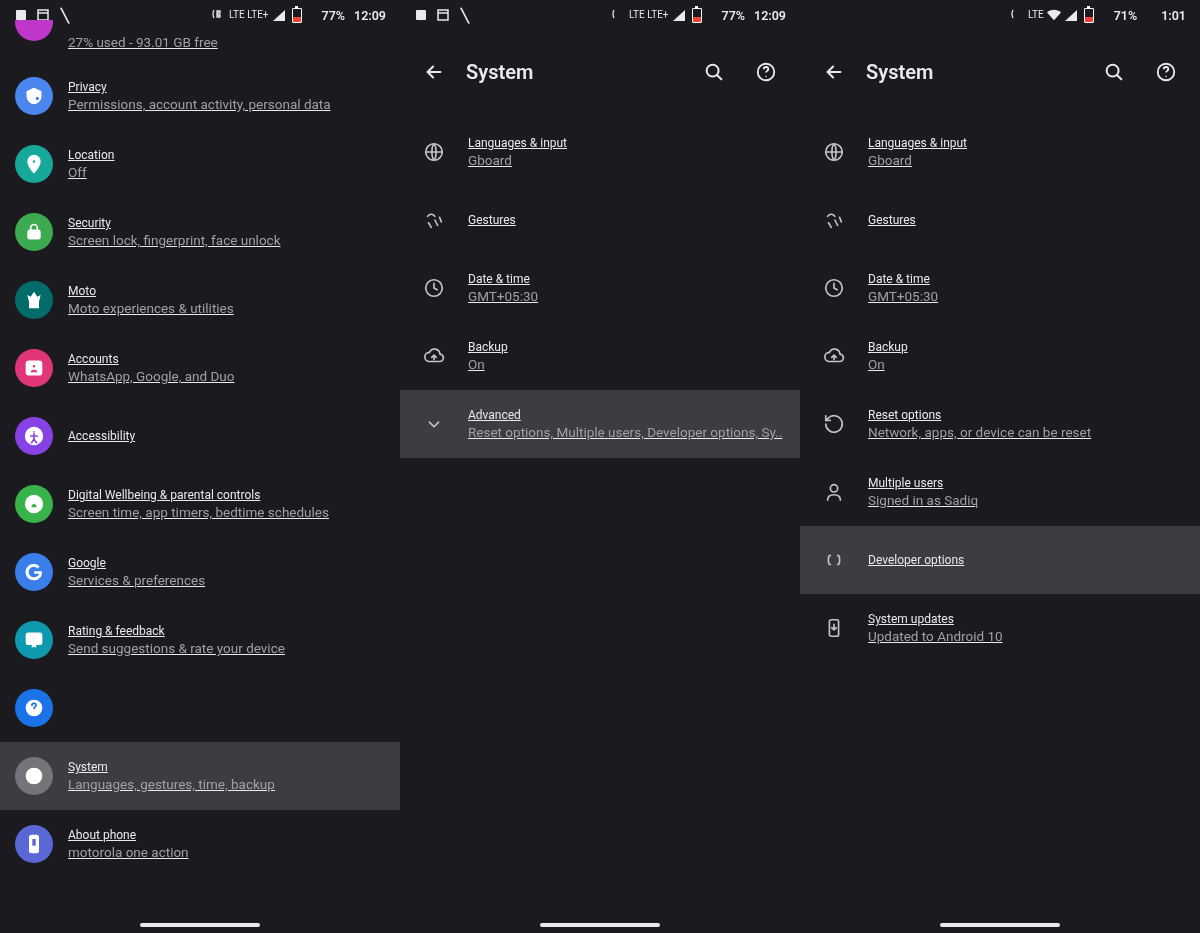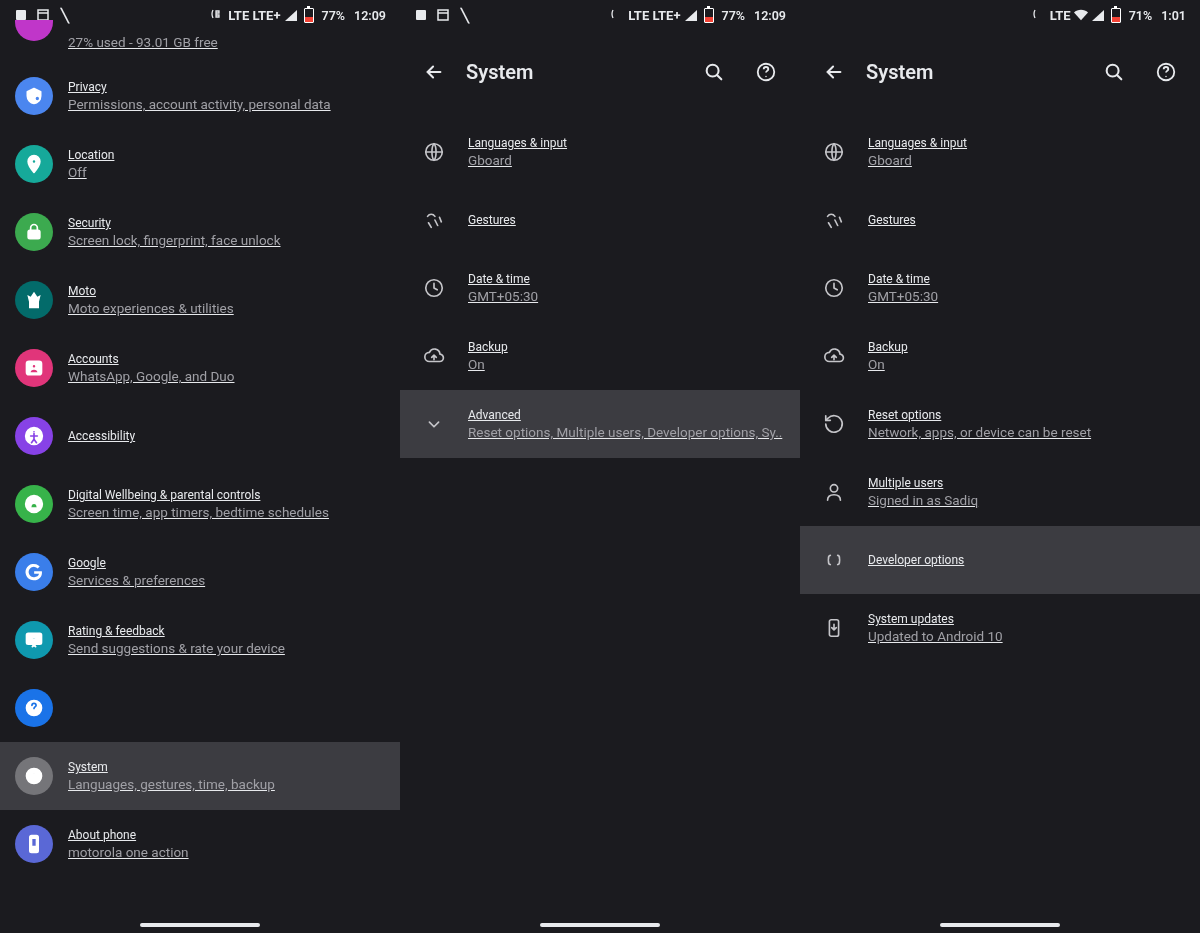--- a/index.html
+++ b/index.html
@@ -25,22 +25,22 @@
     height: 30px;
     display: flex;
     align-items: center;
     padding: 0 14px;
     font-size: 12.5px;
     font-weight: 600;
   }
   .status-left { display:flex; gap:8px; align-items:center;}
   .status-right { margin-left:auto; display:flex; gap:3px; align-items:center;}
   .sicon { width:14px; height:12px; display:inline-flex; align-items:center; justify-content:center; }
-  .lte-text { font-size:13px; font-weight:700; line-height:1;}
-  .batt-pct { margin-left:2px;text-align:center;}
+  .lte-text { font-size:10px; font-weight:400; line-height:1;}
+  .batt-pct { margin-left:14px;text-align:center;}
   .batt-box {
     width:10px; height:15px; border:1.5px solid #fff; border-radius:1px;
     position:relative; margin:0 3px;
   }
   .batt-box::before {
     content:''; position:absolute; top:-3px; left:2.5px; width:3px; height:2px; background:#fff;
   }
   .batt-fill { position:absolute; bottom:0; left:0; right:0; background:#f44336;}
   
   .app-header {
@@ -461,21 +461,21 @@
         </span>
       <span class="sicon">
           <svg width="14" height="12" viewBox="0 0 14 12" fill="#e8eaed">
             <path d="M1 12 L13 12 L13 1 Z"></path>
           </svg>
         </span>
       <span class="batt-box">
           <span class="batt-fill" style="height:32%"></span>
         </span>
       <span class="batt-pct">71%</span>
-      <span style="margin-left:6px;">1:01</span>
+      <span style="margin-left:21px;">1:01</span>
     </div>
   </div>
 
   <div class="app-header">
     <div class="hbtn">
       <svg width="22" height="22" viewBox="0 0 24 24" fill="none" stroke="#e8eaed" stroke-width="2.2" stroke-linecap="round">
           <path d="M19 12H5 M11 6l-6 6 6 6"></path>
         </svg>
     </div>
     <div class="title">System</div>

